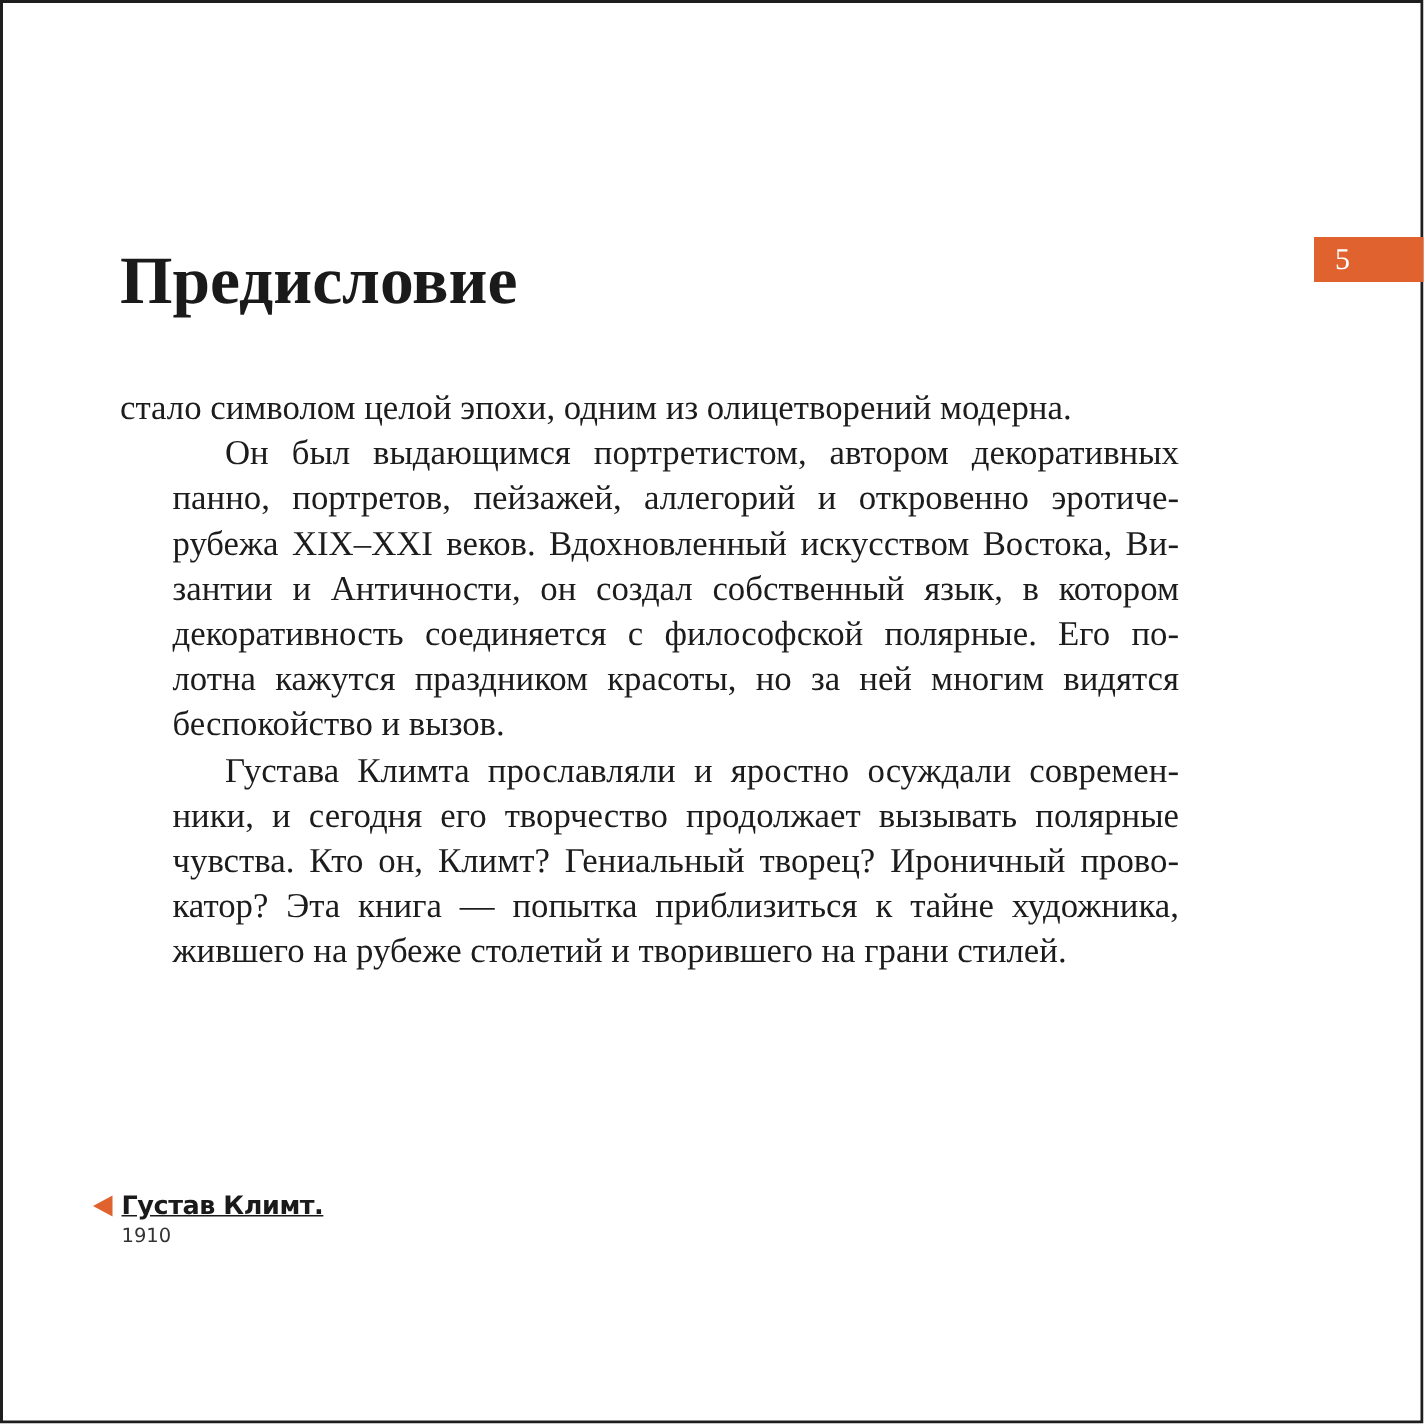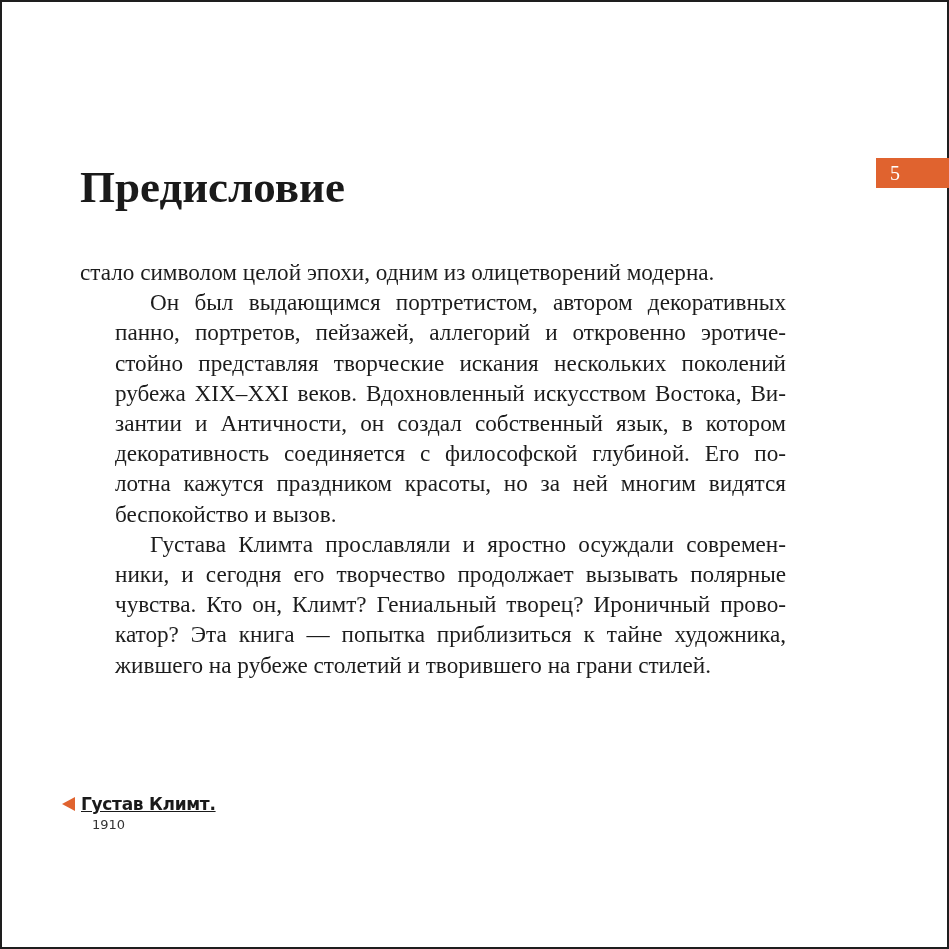--- a/index.html
+++ b/index.html
@@ -71,21 +71,21 @@
       margin-right: 6px;
     }
     .caption-title {
       font-weight: bold;
       font-size: 17px;
       color: #1a1a1a;
       letter-spacing: -0.3px;
       text-decoration: underline;
     }
     .caption-year {
-      margin-left: 30px;
+      margin-left: 19px;
       margin-top: 3px;
       font-size: 13px;
       color: #333333;
     }
   </style>
 </head>
 <body>
 
 <div class="page">
 
@@ -95,24 +95,23 @@
 
   <h1 class="title">Предисловие</h1>
 
   <div class="body-text">
     <p>
       <span class="line last">стало символом целой эпохи, одним из олицетворений модерна.</span>
     </p>
     <p class="indent">
       <span class="line" style="padding-left:35px">Он был выдающимся портретистом, автором декоративных</span>
       <span class="line">панно, портретов, пейзажей, аллегорий и откровенно эротиче-</span>
-      <span class="line">стойно представляя творческие искания нескольких поколений</span>
       <span class="line">рубежа XIX–XXI веков. Вдохновленный искусством Востока, Ви-</span>
       <span class="line">зантии и Античности, он создал собственный язык, в котором</span>
-      <span class="line">декоративность соединяется с философской глубиной. Его по-</span>
+      <span class="line">декоративность соединяется с философской полярные. Его по-</span>
       <span class="line">лотна кажутся праздником красоты, но за ней многим видятся</span>
       <span class="line last">беспокойство и вызов.</span>
     </p>
     <p class="indent">
       <span class="line" style="padding-left:35px">Густава Климта прославляли и яростно осуждали современ-</span>
       <span class="line">ники, и сегодня его творчество продолжает вызывать полярные</span>
       <span class="line">чувства. Кто он, Климт? Гениальный творец? Ироничный прово-</span>
       <span class="line">катор? Эта книга — попытка приблизиться к тайне художника,</span>
       <span class="line last">жившего на рубеже столетий и творившего на грани стилей.</span>
     </p>

